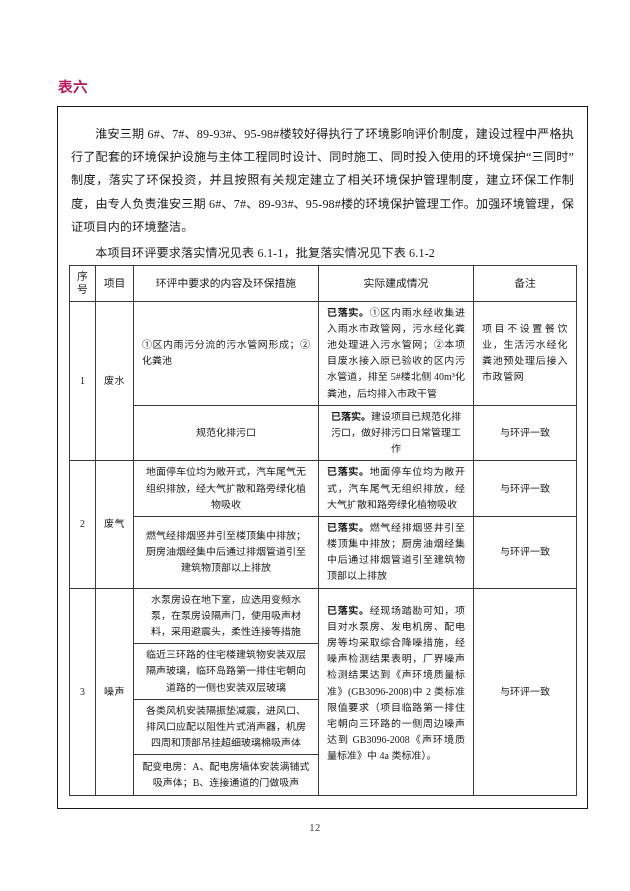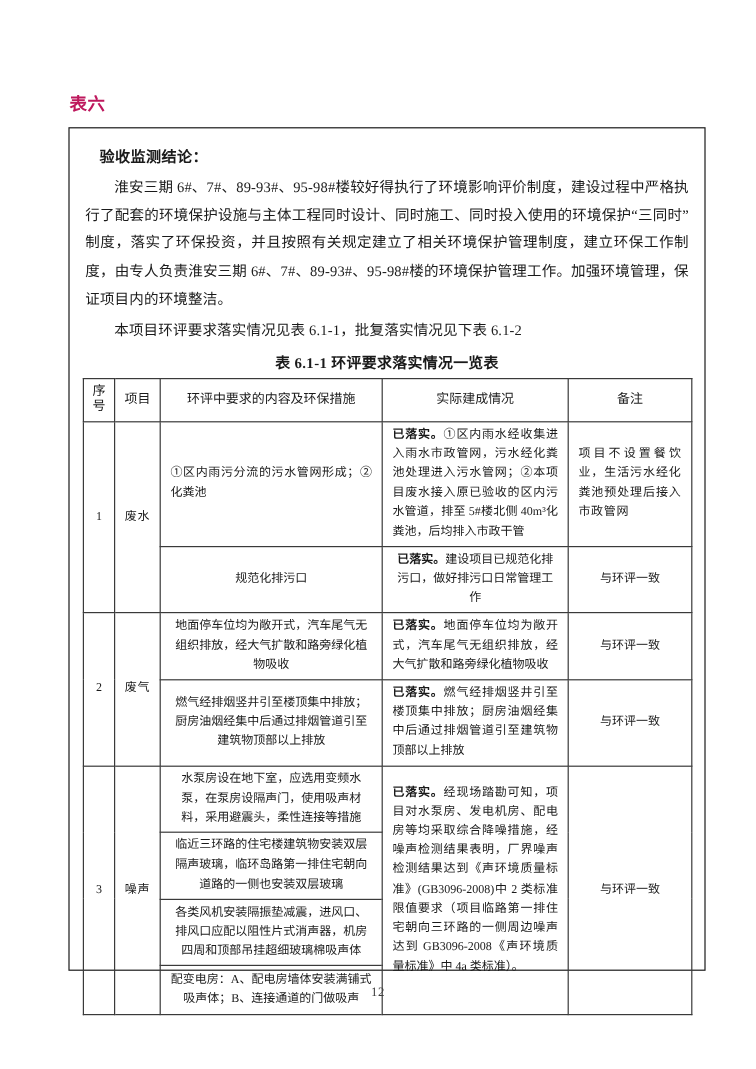--- a/index.html
+++ b/index.html
@@ -146,28 +146,26 @@
 </head>
 <body>
 
 <div class="page">
 
   <div class="sheet-label">表六</div>
 
   <div class="form-frame">
     <div class="frame-inner">
 
-      <div class="concl-title">验收监测结论：</div>
 
 
       <p class="para">淮安三期 6#、7#、89-93#、95-98#楼较好得执行了环境影响评价制度，建设过程中严格执行了配套的环境保护设施与主体工程同时设计、同时施工、同时投入使用的环境保护“三同时”制度，落实了环保投资，并且按照有关规定建立了相关环境保护管理制度，建立环保工作制度，由专人负责淮安三期 6#、7#、89-93#、95-98#楼的环境保护管理工作。加强环境管理，保证项目内的环境整洁。</p>
 
       <p class="para second">本项目环评要求落实情况见表 6.1-1，批复落实情况见下表 6.1-2</p>
 
-      <div class="table-caption">表 6.1-1 环评要求落实情况一览表</div>
 
       <table class="grid">
         <colgroup>
           <col class="c-no">
             <col class="c-item">
             <col class="c-req">
             <col class="c-actual">
             <col class="c-note">
         </colgroup>
         <thead>

